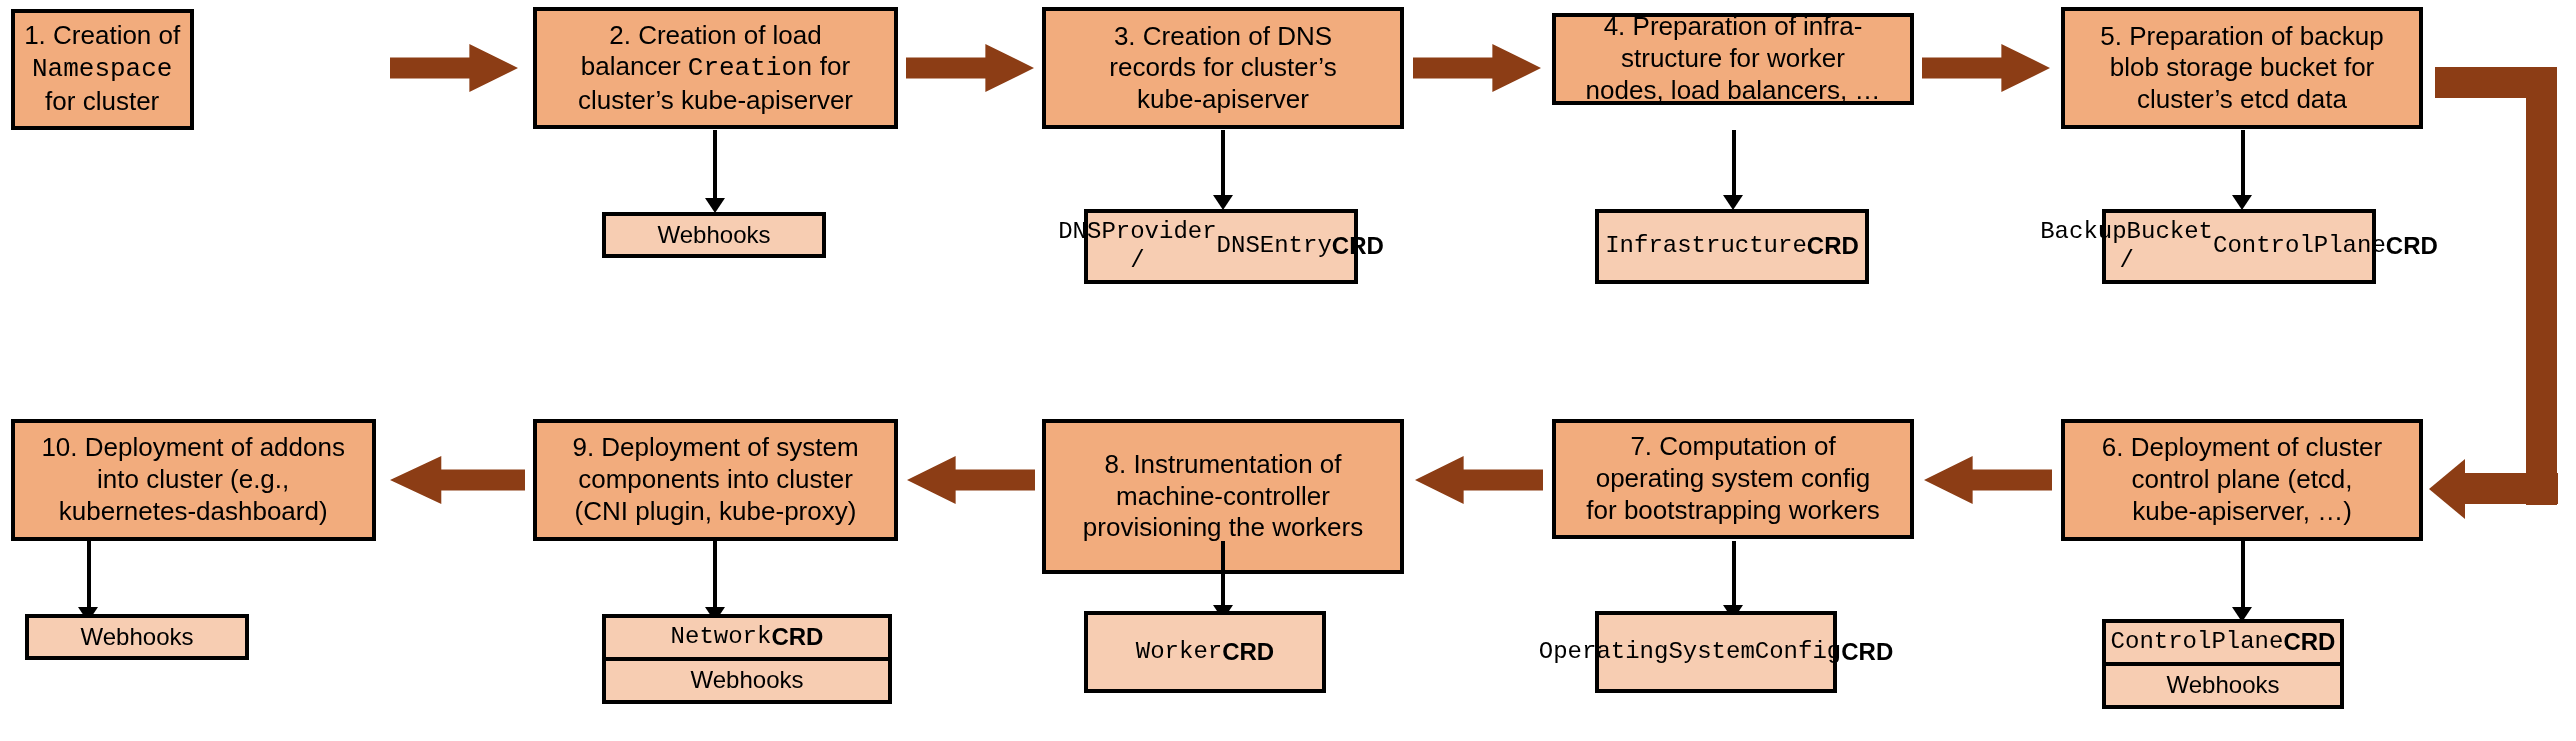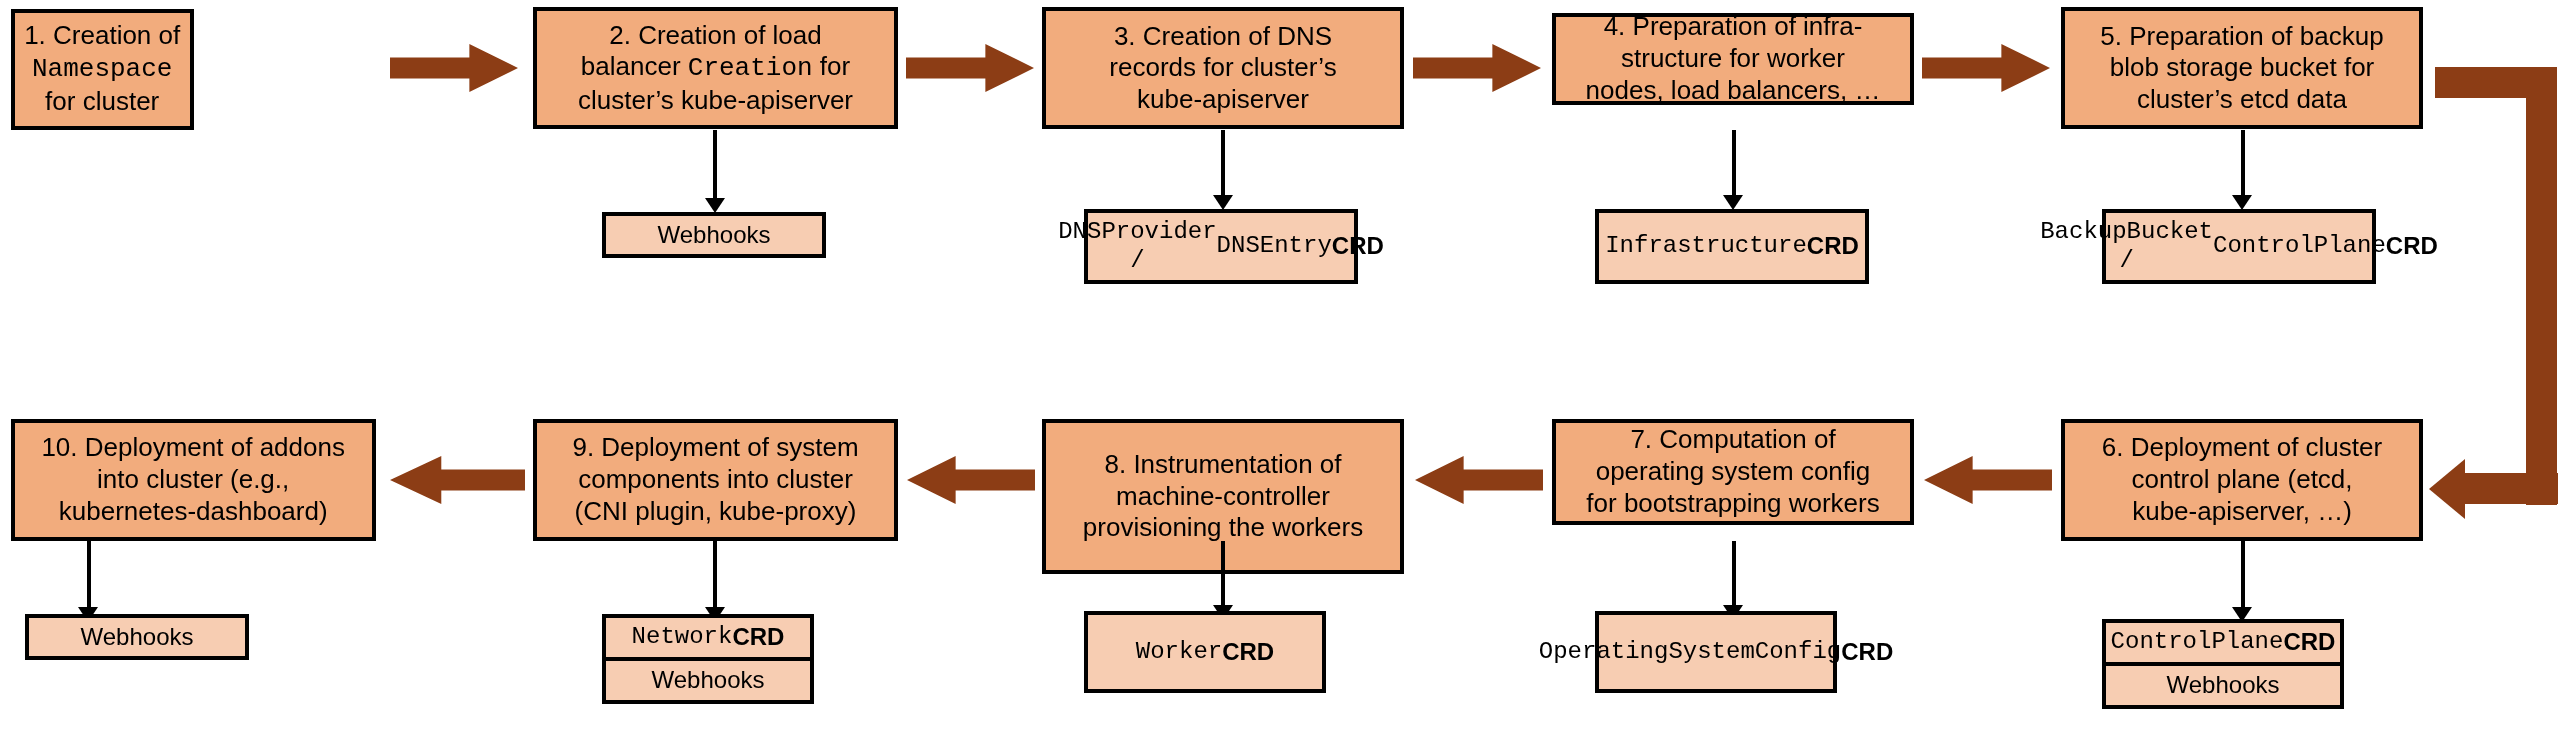--- a/index.html
+++ b/index.html
@@ -130,21 +130,21 @@
   </div>
 
   <div class="step-box" style="left:2061px; top:7.1px; width:362px; height:122px;">
     <div class="txt"><span class="sans">5. Preparation of backup</span><br><span class="sans">blob storage bucket for</span><br><span class="sans">cluster’s etcd data</span></div>
   </div>
 
   <div class="step-box" style="left:2061px; top:419px; width:362px; height:122px;">
     <div class="txt"><span class="sans">6. Deployment of cluster</span><br><span class="sans">control plane (etcd,</span><br><span class="sans">kube-apiserver, …)</span></div>
   </div>
 
-  <div class="step-box" style="left:1552px; top:419px; width:362px; height:106px;">
+  <div class="step-box" style="left:1552px; top:419px; width:362px; height:120px;">
     <div class="txt"><span class="sans">7. Computation of</span><br><span class="sans">operating system config</span><br><span class="sans">for bootstrapping workers</span></div>
   </div>
 
   <div class="step-box" style="left:1042px; top:419px; width:362px; height:155px;">
     <div class="txt"><span class="sans">8. Instrumentation of</span><br><span class="sans">machine-controller</span><br><span class="sans">provisioning the workers</span></div>
   </div>
 
   <div class="step-box" style="left:533px; top:419px; width:365px; height:122px;">
     <div class="txt"><span class="sans">9. Deployment of system</span><br><span class="sans">components into cluster</span><br><span class="sans">(CNI plugin, kube-proxy)</span></div>
   </div>
@@ -247,21 +247,21 @@
   </div>
 
   <div class="artifact-box" style="left:1084px; top:611px; width:242px; height:82px;">
     <div class="artifact-row">
         <span class="mono">Worker</span>
         <br>
         <span class="bold">CRD</span>
       </div>
   </div>
 
-  <div class="artifact-box" style="left:602px; top:614px; width:212px; height:90px;">
+  <div class="artifact-box" style="left:602px; top:614px; width:290px; height:90px;">
     <div class="artifact-row">
         <span class="mono">Network</span>
         <span class="bold"> CRD</span>
       </div>
     <div class="artifact-row">
         <span class="sans">Webhooks</span>
       </div>
   </div>
 
   <div class="artifact-box" style="left:25px; top:614px; width:224px; height:46px;">

